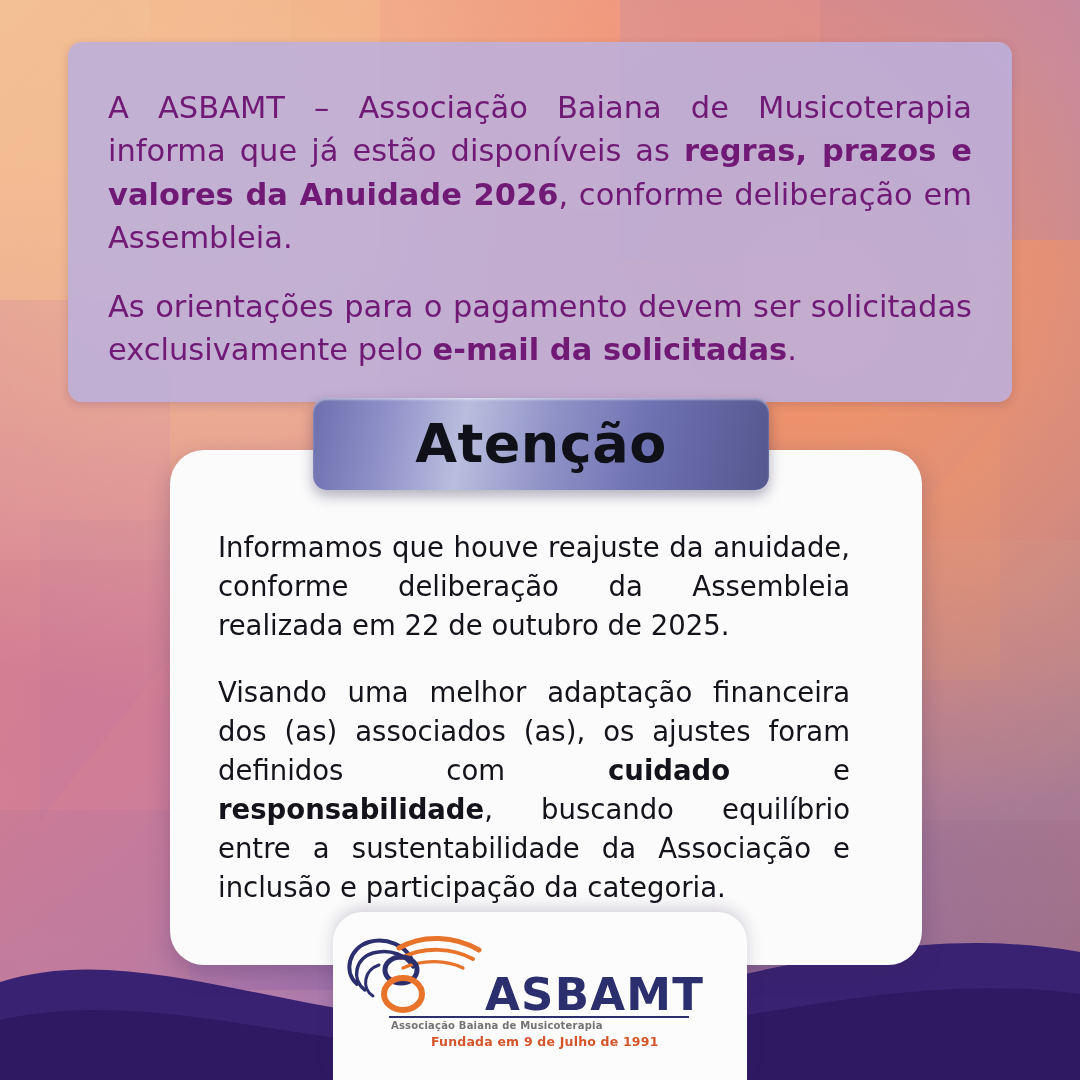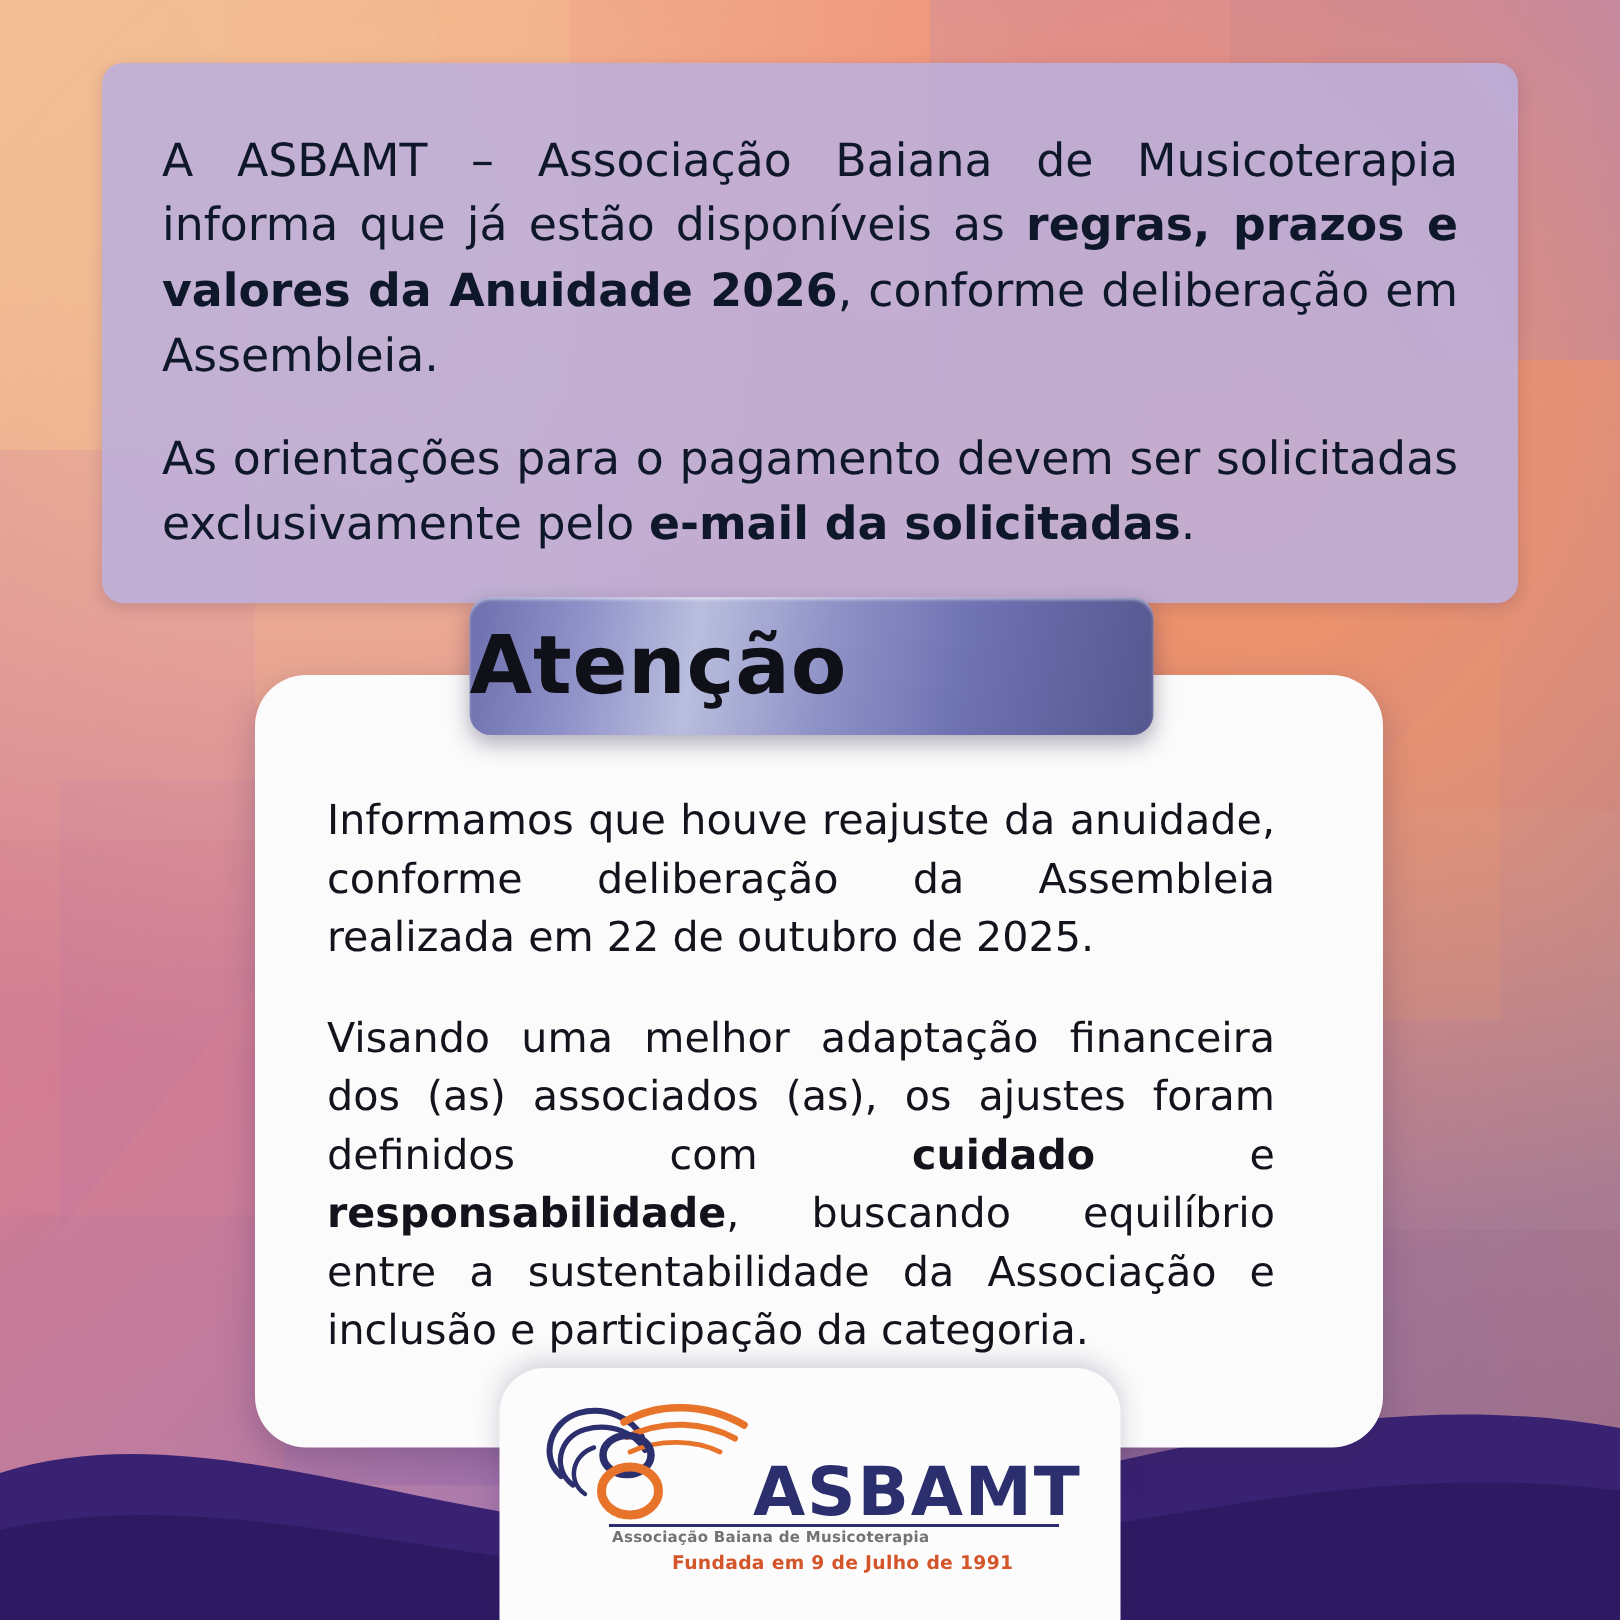--- a/index.html
+++ b/index.html
@@ -70,37 +70,38 @@
     box-sizing: border-box;
     padding: 44px 40px 30px 40px;
     background: rgba(188,175,220,0.88);
     border-radius: 14px;
     box-shadow: 0 3px 10px rgba(60,40,90,.18);
   }
   .card-top p {
     margin: 0 0 26px 0;
     font-size: 30.5px;
     line-height: 1.42;
-    color: #0f172a;
+    color: #701a75;
     text-align: justify;
     text-justify: inter-word;
   }
   .card-top p:last-child { margin-bottom: 0; }
 
   .badge {
     position: absolute;
     left: 313px;
     top: 398px;
     width: 456px;
     height: 92px;
     border-radius: 14px;
     background: linear-gradient(100deg, #6d6fae 0%, #8e90c8 16%, #b9bede 33%, #8f92c6 52%, #6f72b2 72%, #55578f 100%);
     box-shadow: 0 6px 14px rgba(40,30,70,.35), inset 0 2px 2px rgba(255,255,255,.45);
     display: flex;
     align-items: center;
+    justify-content: center;
     z-index: 3;
   }
   .badge-text {
     font-size: 54px;
     font-weight: 700;
     color: #101018;
     letter-spacing: .5px;
     line-height: 1;
   }
 
@@ -131,21 +132,21 @@
     left: 333px;
     top: 912px;
     width: 414px;
     height: 168px;
     background: #fcfcfc;
     border-radius: 30px 30px 0 0;
     box-shadow: 0 -4px 16px rgba(50,35,85,.20);
     z-index: 4;
     display: flex;
     align-items: center;
-    justify-content: center;
+    justify-content: flex-start;
     overflow: hidden;
   }
   .logo-wrap {
     position: relative;
     width: 380px;
     height: 150px;
     margin-top: 10px;
   }
   .logo-title {
     position: absolute;

